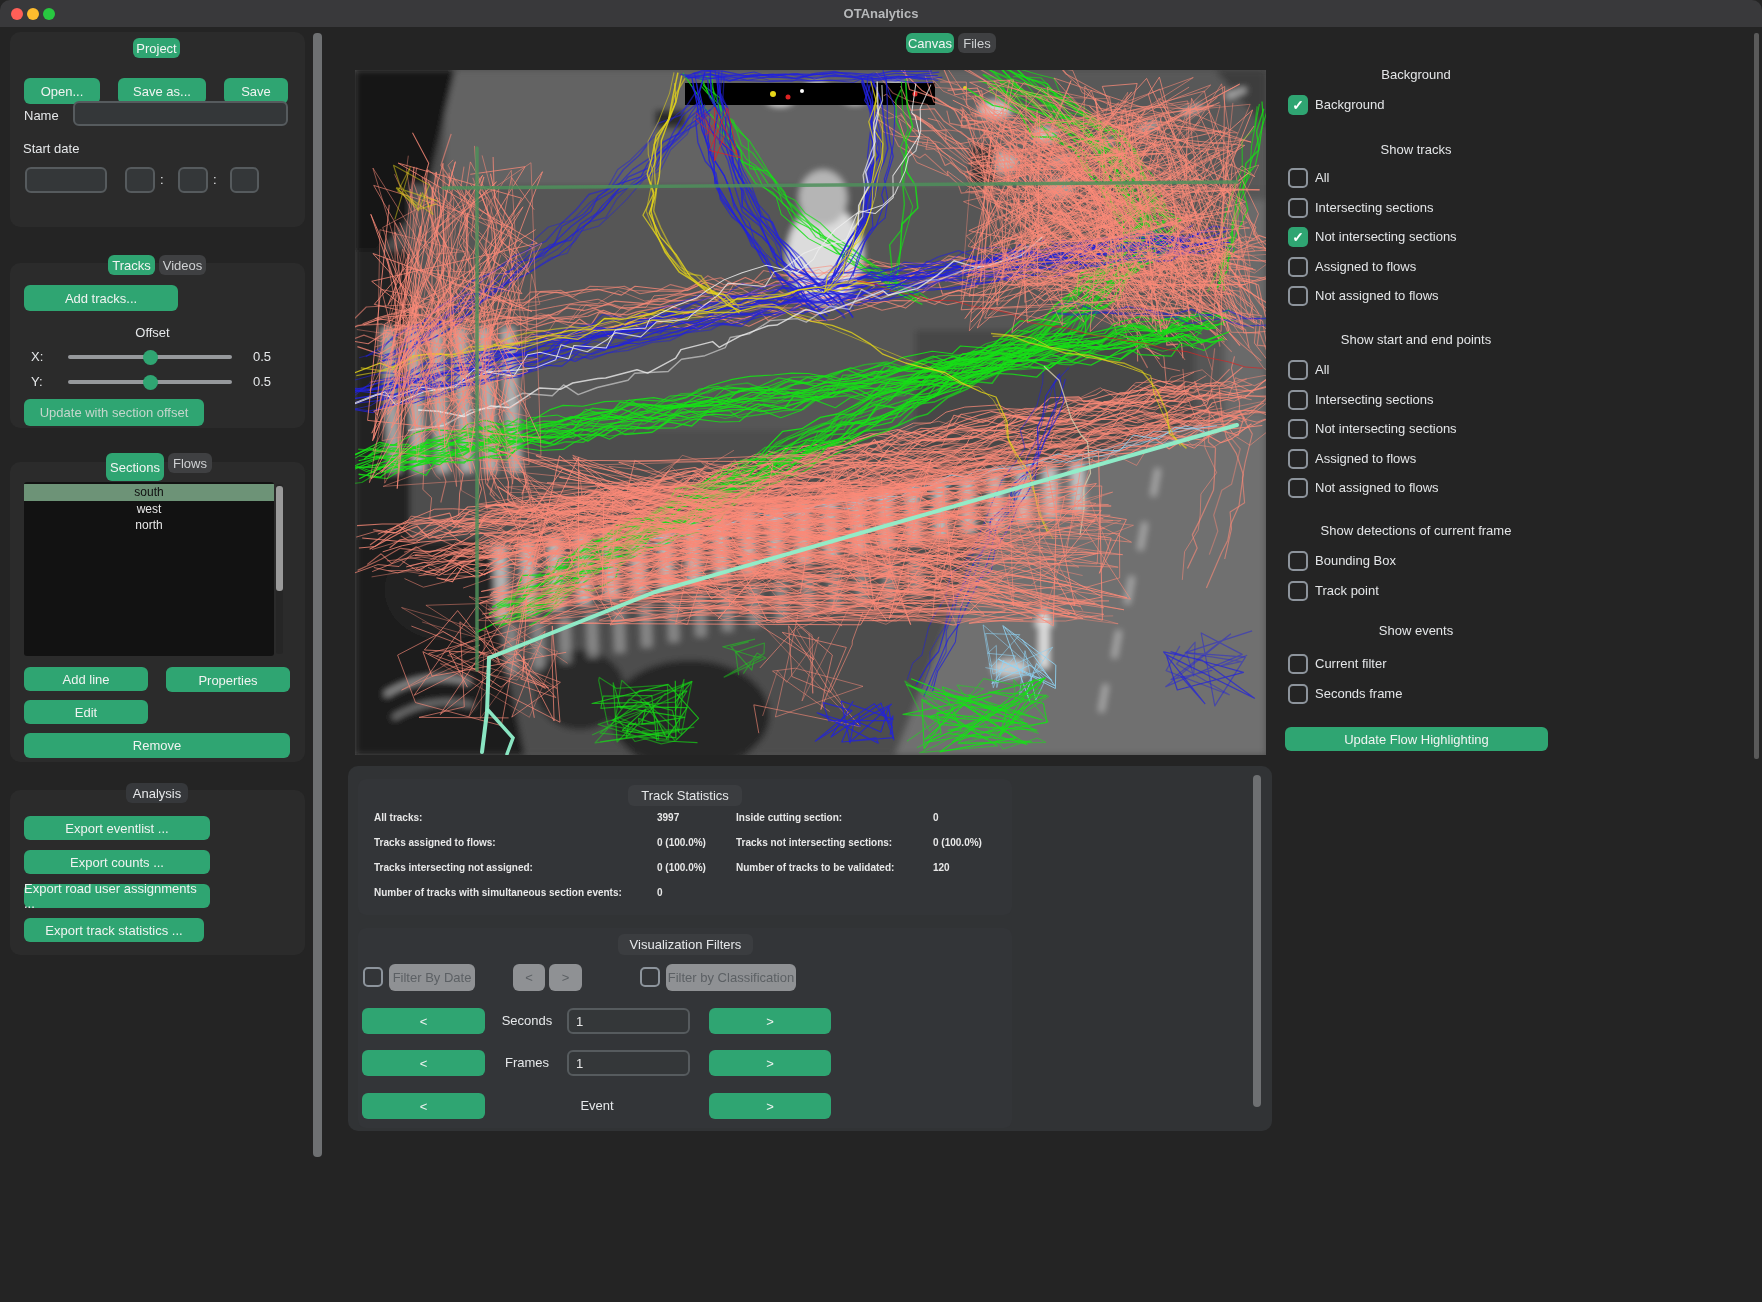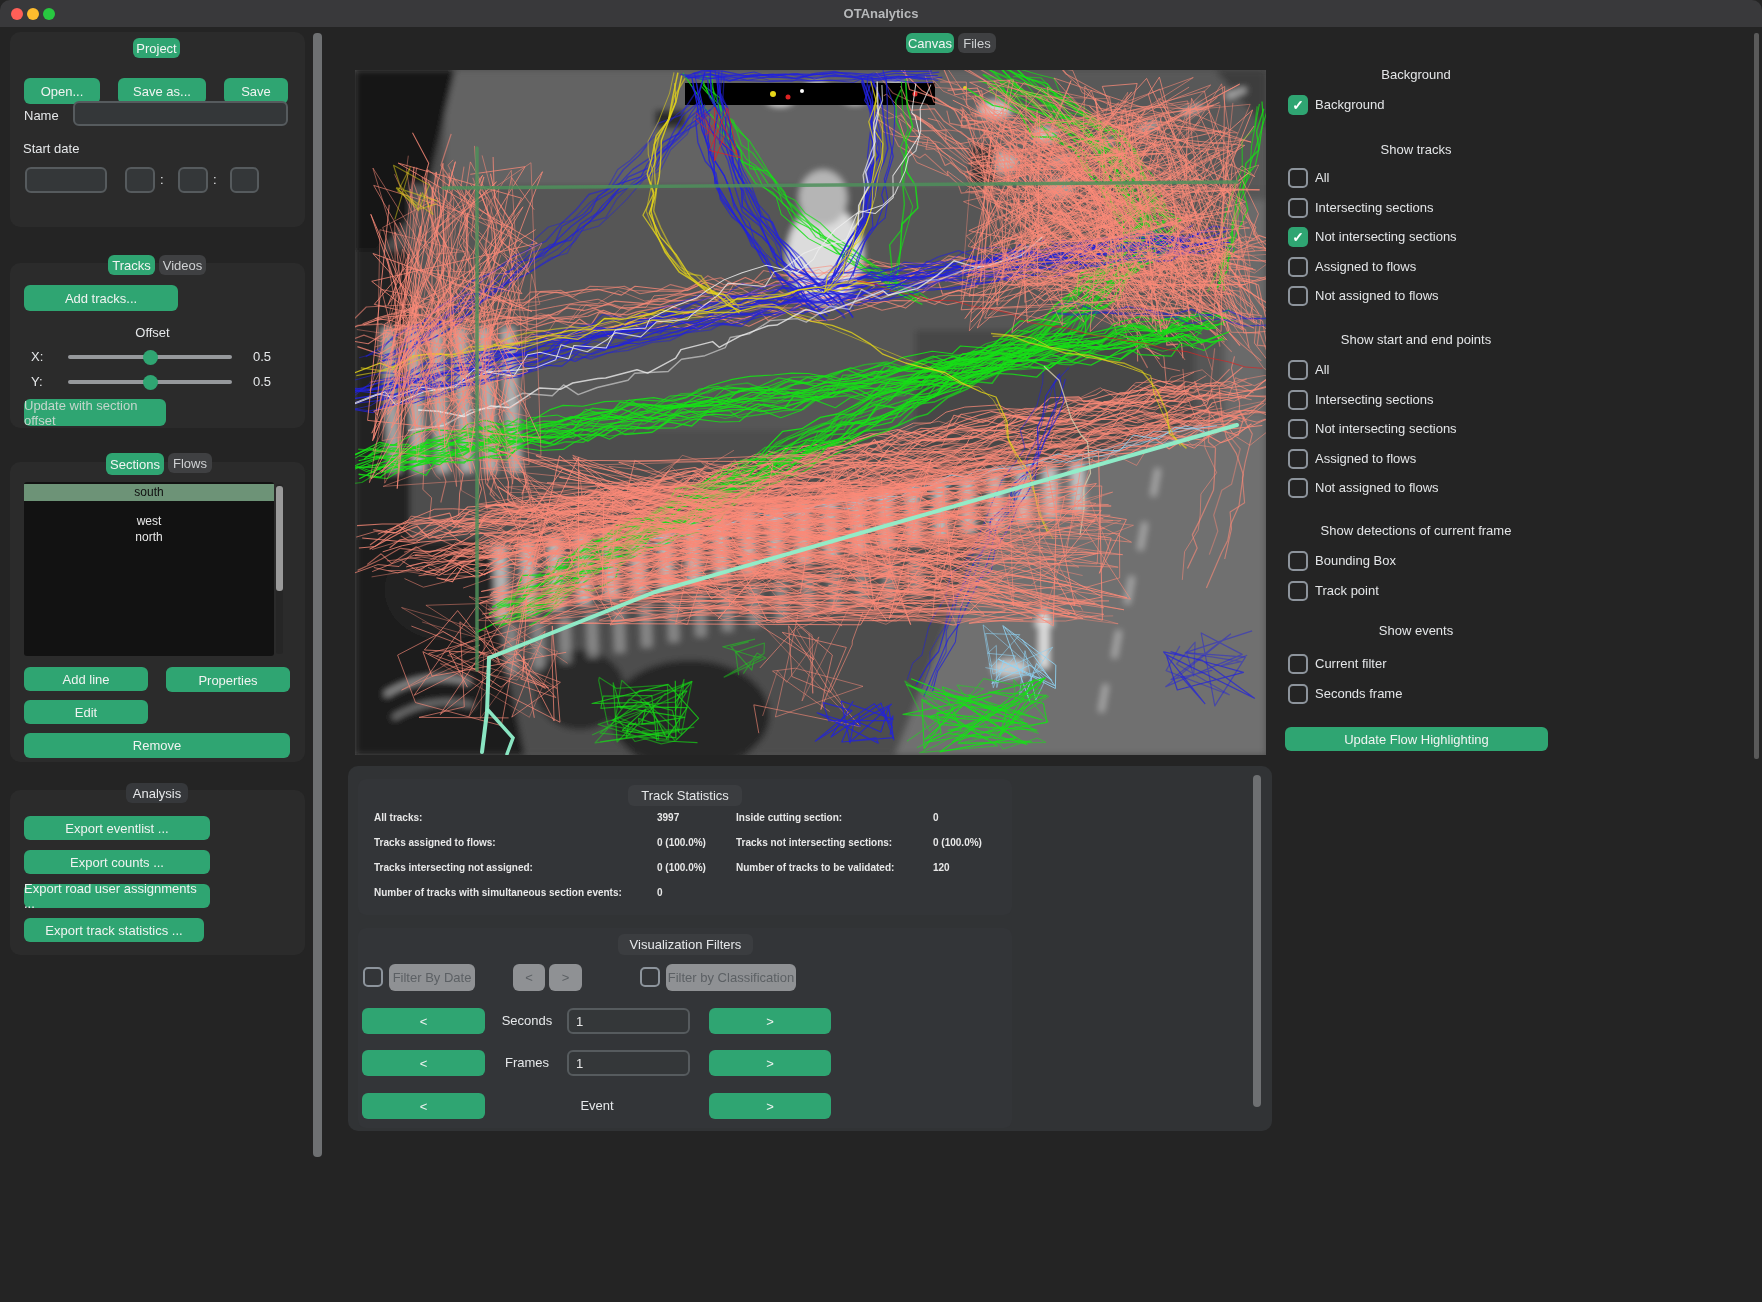--- a/index.html
+++ b/index.html
@@ -68,28 +68,28 @@
 <div class="abs lbl" style="left:31px;top:349px">X:</div>
 <div class="abs slider-track" style="left:68px;top:355px;width:164px">
   <div class="slider-thumb" style="left:75px"></div>
 </div>
 <div class="abs lbl" style="left:253px;top:349px;font-weight:500">0.5</div>
 <div class="abs lbl" style="left:31px;top:374px">Y:</div>
 <div class="abs slider-track" style="left:68px;top:380px;width:164px">
   <div class="slider-thumb" style="left:75px"></div>
 </div>
 <div class="abs lbl" style="left:253px;top:374px;font-weight:500">0.5</div>
-<div class="abs btn" style="left:24px;top:399px;width:142px;height:27px;color:#c4d6cc">Update with section offset</div>
+<div class="abs btn" style="left:24px;top:399px;width:180px;height:27px;color:#c4d6cc">Update with section offset</div>
 
 <div class="abs panel" style="left:10px;top:462px;width:295px;height:300px"></div>
-<div class="abs pill green" style="left:106px;top:453px;width:58px;height:22px">Sections</div>
+<div class="abs pill green" style="left:106px;top:453px;width:58px;height:28px">Sections</div>
 <div class="abs pill gray" style="left:168px;top:453px;width:44px;height:20px">Flows</div>
 <div class="abs" style="left:24px;top:482px;width:250px;height:174px;background:#121212;border-radius:3px;overflow:hidden" id="sections-list">
     <div class="list-item sel" style="height: 16.5px; line-height: 16.5px; margin-top: 2px;">south</div>
-    <div class="list-item" style="height: 16.5px; line-height: 16.5px; margin-top: 12px;">west</div>
+    <div class="list-item" style="height: 16.5px; line-height: 16.5px; margin-top: 0px;">west</div>
     <div class="list-item" style="height: 16.5px; line-height: 16.5px; margin-top: 0px;">north</div>
   </div>
 <div class="abs" style="left:276px;top:484px;width:7px;height:170px;background:#262626;border-radius:3px"></div>
 <div class="abs" style="left:276px;top:486px;width:7px;height:105px;background:#9a9a9a;border-radius:3px"></div>
 <div class="abs btn" style="left:24px;top:667px;width:124px;height:24px">Add line</div>
 <div class="abs btn" style="left:166px;top:667px;width:124px;height:24px">Add area</div>
 <div class="abs btn" style="left:24px;top:700px;width:124px;height:24px">Edit</div>
 <div class="abs btn" style="left:166px;top:668px;width:124px;height:24px">Properties</div>
 <div class="abs btn" style="left:24px;top:733px;width:266px;height:25px">Remove</div>
 

